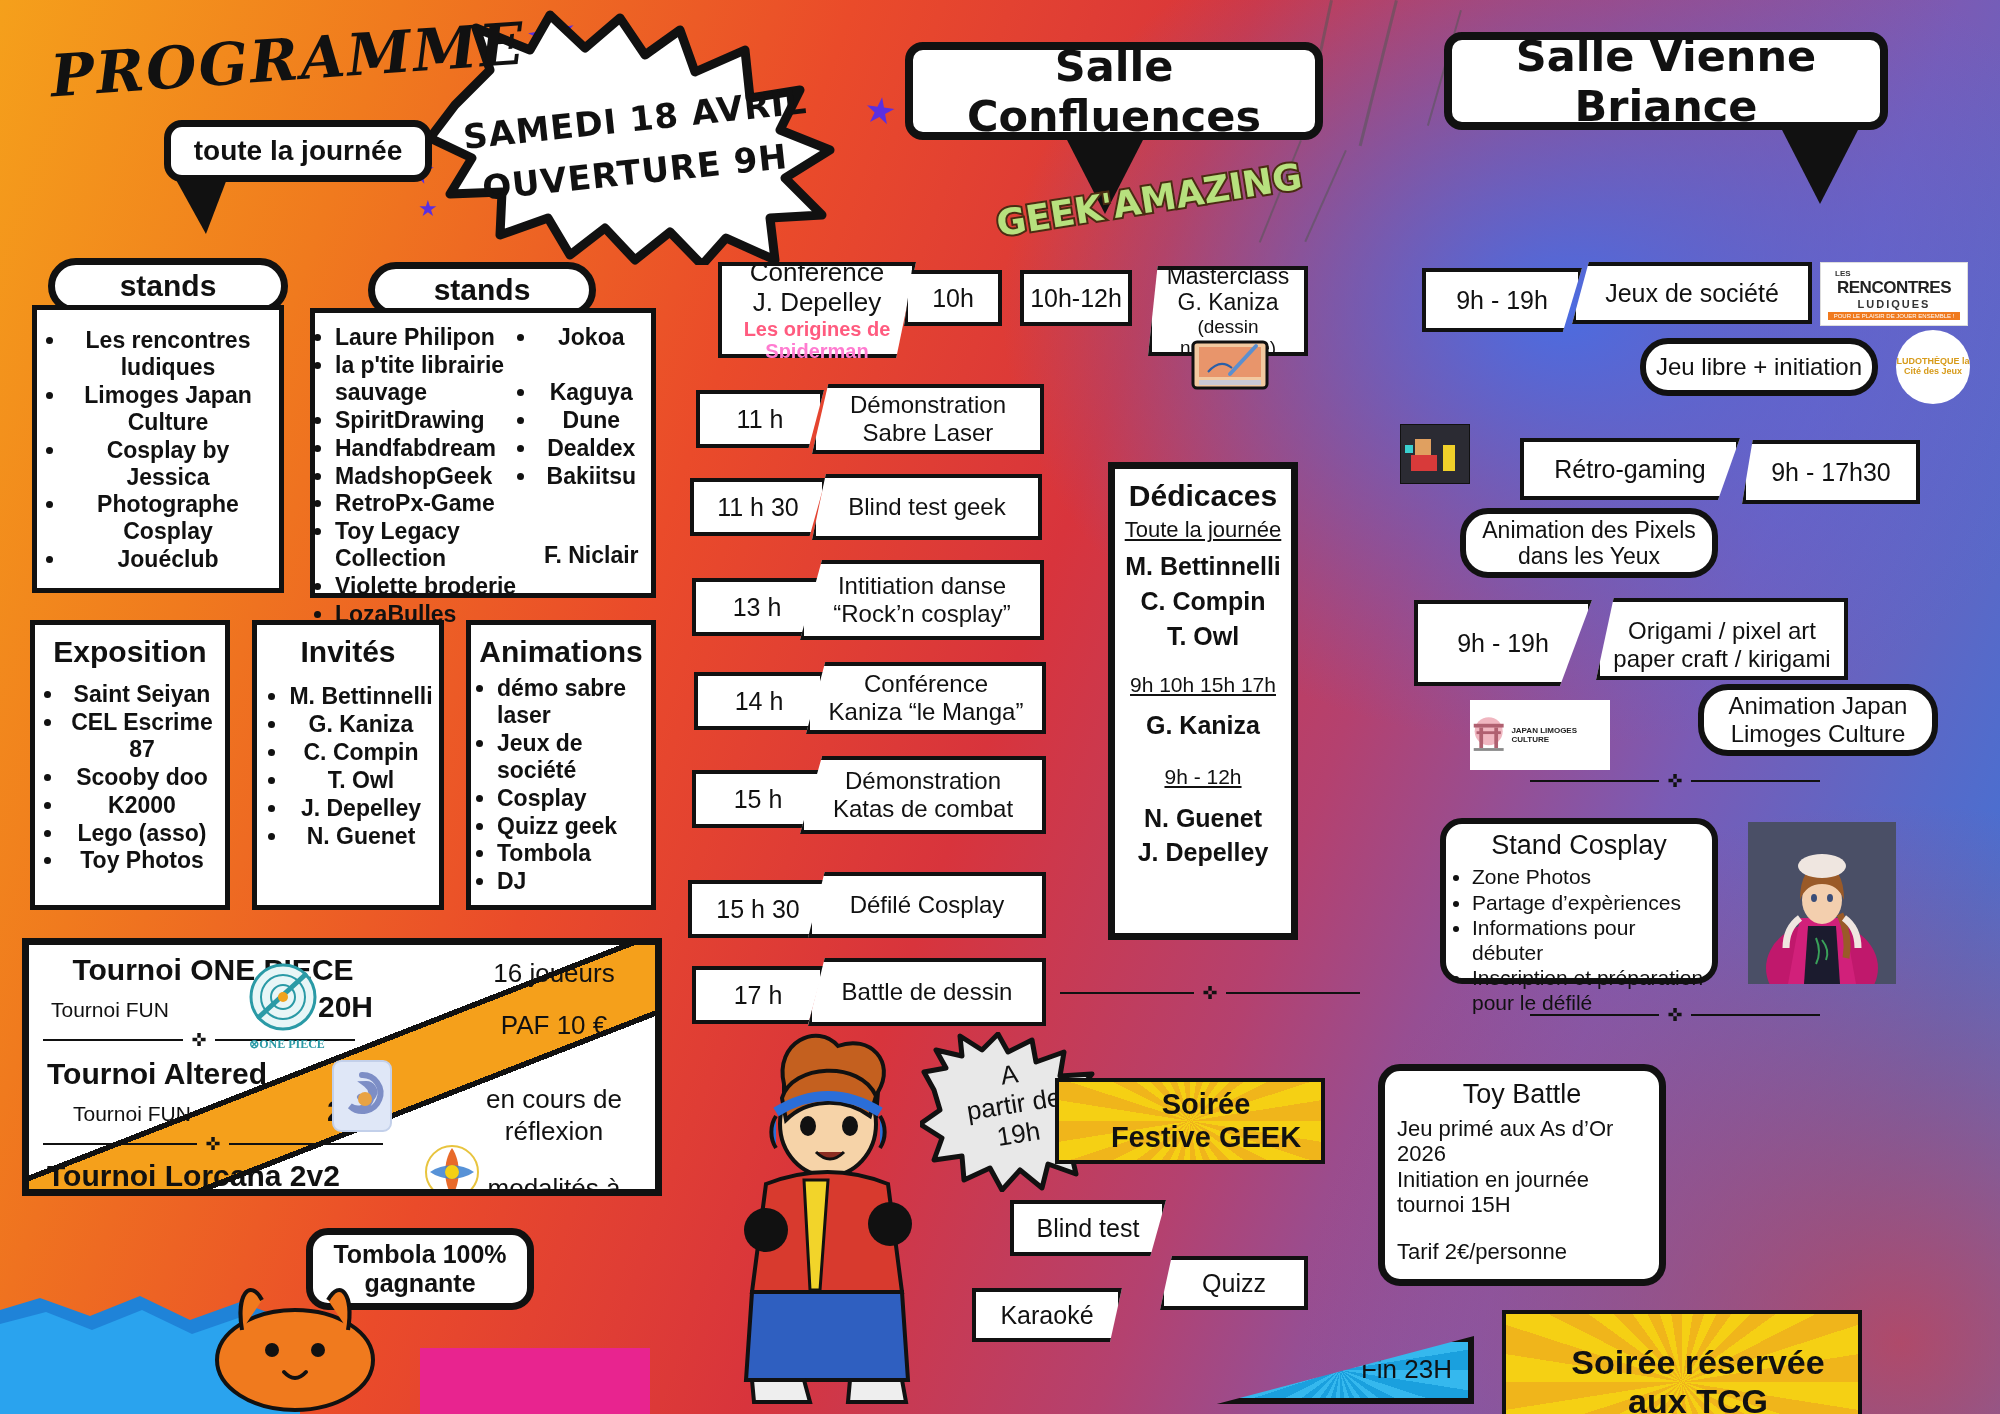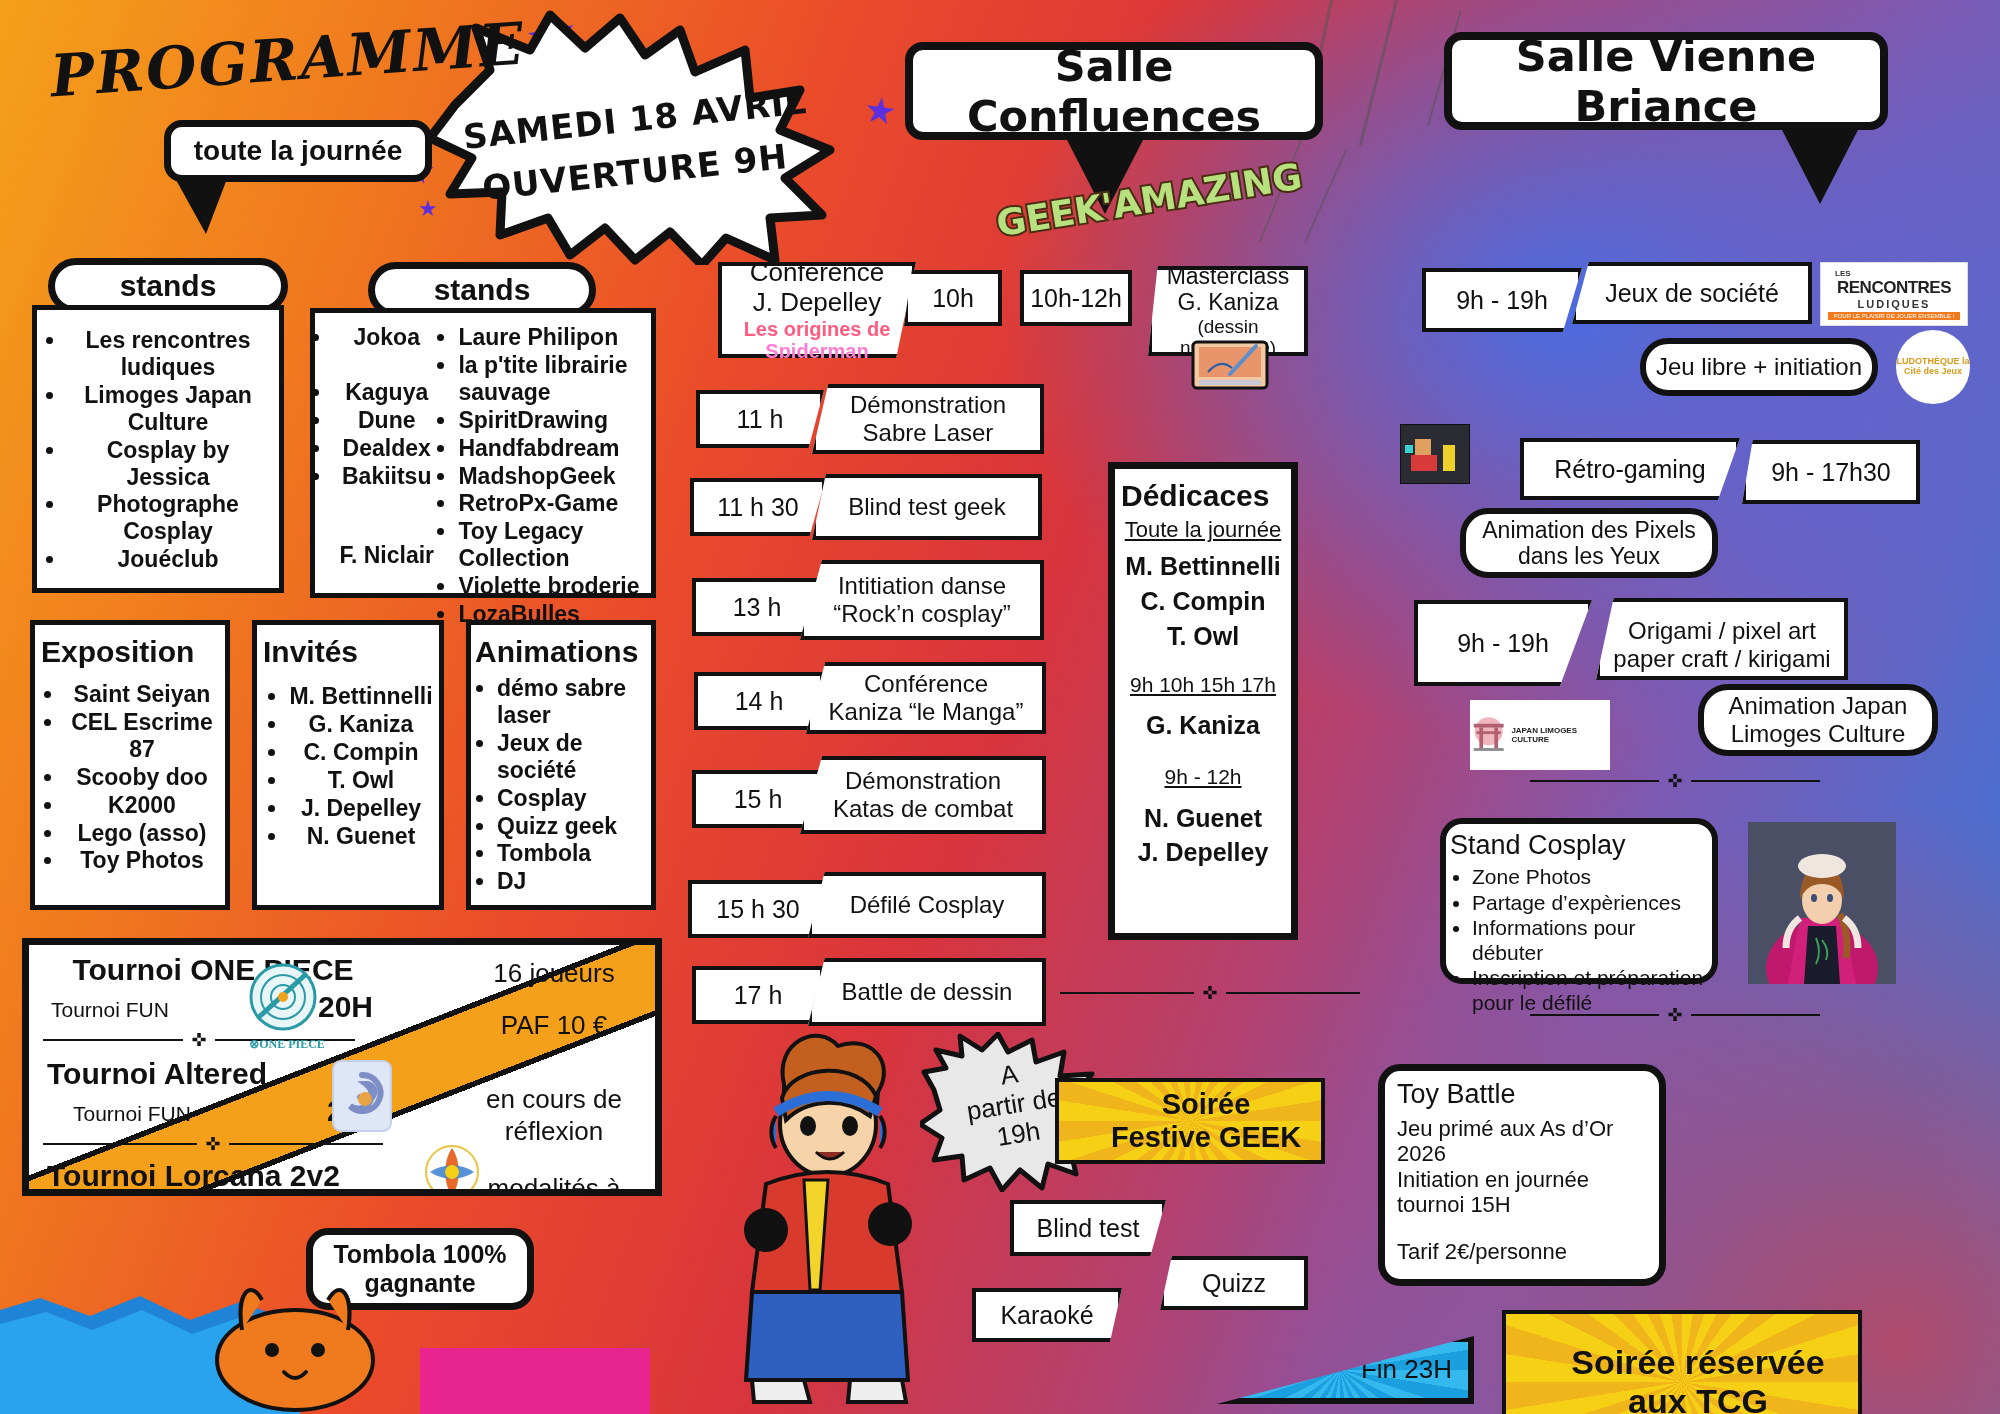--- a/index.html
+++ b/index.html
@@ -30,21 +30,21 @@
   .head-big{font-size:43px;font-weight:bold;color:#111;font-family:"DejaVu Sans", sans-serif;}
   .burst-txt{font-family:"DejaVu Sans", sans-serif;font-weight:bold;font-size:34px;
     line-height:1.25;color:#111;transform:rotate(-6deg);text-align:center;letter-spacing:1px;}
   .geekamazing{
     position:absolute;left:995px;top:180px;width:300px;text-align:center;
     font-family:"DejaVu Sans", sans-serif;font-weight:bold;font-size:36px;
     color:#b7e17e;-webkit-text-stroke:4px #4a2c12;paint-order:stroke fill;
     transform:rotate(-9deg);
   }
   .lbl{font-size:27px;font-weight:bold;color:#111;line-height:1.15;}
-  .boxtitle{font-size:30px;font-weight:bold;color:#111;text-align:left;}
+  .boxtitle{font-size:30px;font-weight:bold;color:#111;text-align:center;}
   ul.plain{margin:0;padding:0 0 0 26px;list-style:disc;}
   ul.plain li{font-size:23px;font-weight:bold;color:#111;line-height:1.17;margin:1px 0;text-align:center;}
   ul.plain.lft li{text-align:left;}
   .nolist{list-style:none;padding-left:0;}
   .nolist li{text-align:center;}
   .ulbl{text-decoration:underline;}
   .sub-pink{font-size:20px;font-weight:bold;line-height:1.1;}
   .sub-pink .w1{color:#ff5b7f;} .sub-pink .w2{color:#ff7bd0;}
   
   .tail{position:absolute;width:0;height:0;border-left:26px solid transparent;border-right:26px solid transparent;border-top:56px solid #111;}
@@ -116,38 +116,38 @@
       <li>Cosplay by Jessica</li>
       <li>Photographe Cosplay</li>
       <li>Jouéclub</li>
     </ul>
   </div>
 
   <div class="rbox" style="left:368px;top:262px;width:228px;height:56px;border-radius:28px;">
     <span class="boxtitle">stands</span>
   </div>
   <div class="cbox" style="left:310px;top:308px;width:346px;height:290px;padding:10px 6px 6px 2px;display:flex;">
-    <ul class="plain" style="flex:0.72;padding-left:16px;">
-      <li>Jokoa</li>
-      <li style="margin-top:28px;">Kaguya</li>
-      <li>Dune</li>
-      <li>Dealdex</li>
-      <li>Bakiitsu</li>
-      <li style="margin-top:52px;list-style:none;">F. Niclair</li>
-    </ul>
     <ul class="plain lft" style="flex:1.25;padding-left:18px;">
       <li>Laure Philipon</li>
       <li>la p'tite librairie sauvage</li>
       <li>SpiritDrawing</li>
       <li>Handfabdream</li>
       <li>MadshopGeek</li>
       <li>RetroPx-Game</li>
       <li>Toy Legacy Collection</li>
       <li>Violette broderie</li>
       <li>LozaBulles</li>
+    </ul>
+    <ul class="plain" style="flex:0.72;padding-left:16px;">
+      <li>Jokoa</li>
+      <li style="margin-top:28px;">Kaguya</li>
+      <li>Dune</li>
+      <li>Dealdex</li>
+      <li>Bakiitsu</li>
+      <li style="margin-top:52px;list-style:none;">F. Niclair</li>
     </ul>
   </div>
 
   <div class="cbox" style="left:30px;top:620px;width:200px;height:290px;padding:10px 6px;">
     <div class="boxtitle">Exposition</div>
     <ul class="plain" style="margin-top:12px;padding-left:24px;">
       <li>Saint Seiyan</li>
       <li>CEL Escrime 87</li>
       <li>Scooby doo</li>
       <li>K2000</li>

